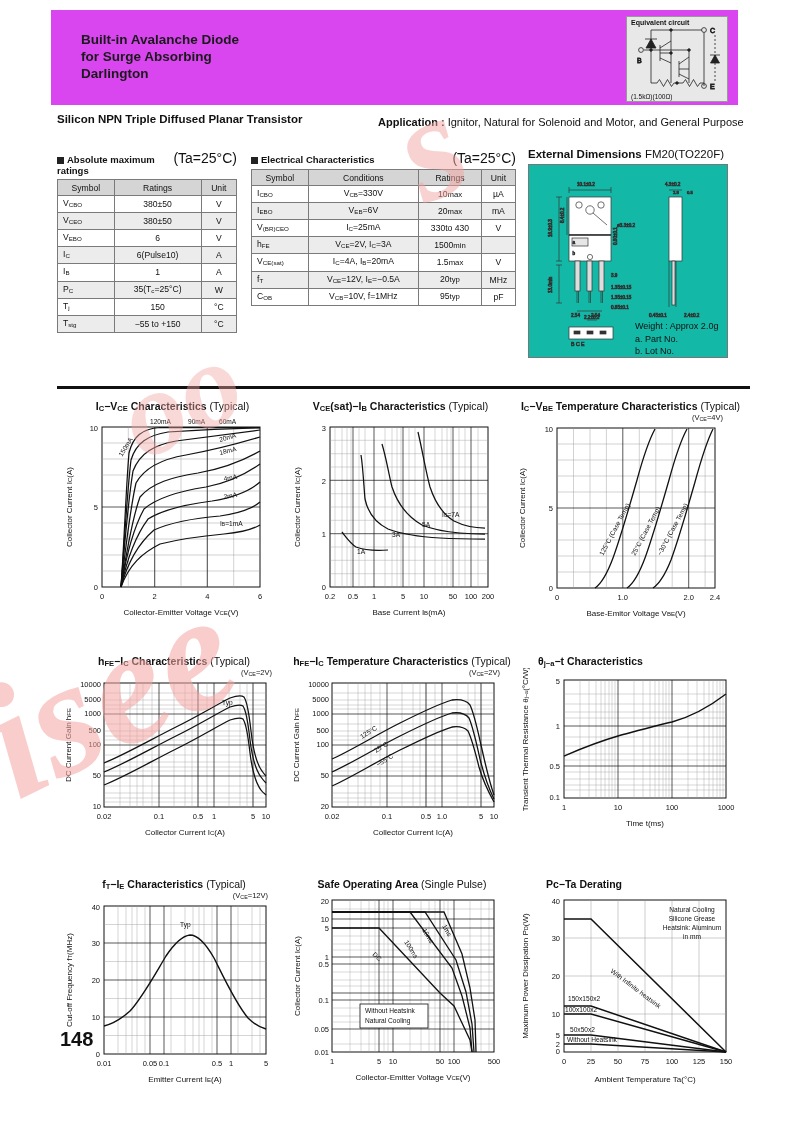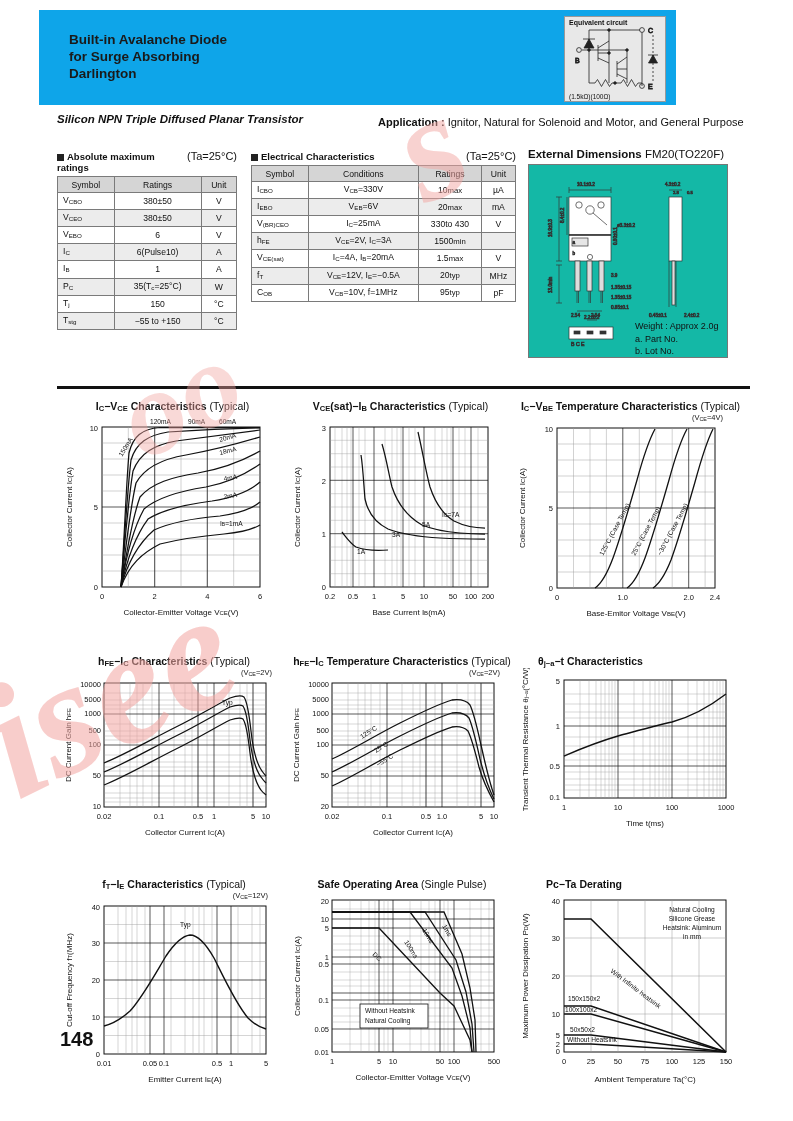--- a/index.html
+++ b/index.html
@@ -8,36 +8,36 @@
 
   
   .wm{position:absolute;inset:0;pointer-events:none;z-index:5;overflow:hidden;}
   .wm span{position:absolute;color:#f3a6a2;opacity:.75;font-weight:bold;font-family:"Liberation Serif",serif;
            font-style:italic;white-space:nowrap;}
   .wm .w1{font-size:165px;left:-20px;top:600px;transform:rotate(-26deg);opacity:.55;}
   .wm .w2{font-size:150px;left:400px;top:60px;transform:rotate(-26deg);opacity:.5;}
   .wm .w3{font-size:120px;left:120px;top:330px;transform:rotate(-26deg);opacity:.42;}
 
   
-  .hdr{position:absolute;left:39px;top:10px;width:637px;height:95px;background:#0ea5e9;}
+  .hdr{position:absolute;left:51px;top:10px;width:687px;height:95px;background:#d946ef;}
   .hdr-sub{position:absolute;left:30px;top:22px;width:200px;font-size:13.5px;font-weight:bold;line-height:1.25;color:#1a1a1a;}
   .hdr-part{position:absolute;left:215px;top:16px;font-size:57px;font-weight:bold;letter-spacing:-1px;color:#2b2b2b;
             font-family:"Liberation Sans",sans-serif;}
   .eqbox{position:absolute;right:10px;top:6px;width:100px;height:84px;background:#e8e8e8;border:1px solid #999;}
   .eq-title{position:absolute;left:4px;top:2px;font-size:7px;font-weight:bold;}
   .eq-sub{position:absolute;left:4px;bottom:1px;font-size:6.5px;}
 
-  .silicon{position:absolute;left:57px;top:113px;font-size:11.5px;font-weight:bold;font-style:italic;}
+  .silicon{position:absolute;left:57px;top:113px;font-size:11.5px;font-weight:bold;}
   .appl{position:absolute;left:378px;top:116px;font-size:11px;}
   .appl b{font-weight:bold;}
 
   
   .sec-t{font-size:9.5px;font-weight:bold;}
   .sq{display:inline-block;width:7px;height:7px;background:#222;margin-right:3px;vertical-align:-1px;}
-  .tiny{font-weight:normal;font-size:11px;}
+  .tiny{font-weight:normal;font-size:14px;}
 
   table.spec{border-collapse:collapse;font-size:8.6px;}
   table.spec td,table.spec th{border:1px solid #7a7a7a;padding:1px 3px;text-align:center;font-weight:normal;
       height:13px;line-height:12px;background:#fff;}
   table.spec thead th{background:#d5d5d5;font-weight:normal;}
   table.spec tbody tr:nth-child(even) td{background:#ececec;}
   table.spec td.sym{text-align:left;padding-left:5px;}
   sub{font-size:.72em;vertical-align:-.18em;}
 
   #amr{position:absolute;left:57px;top:150px;}

